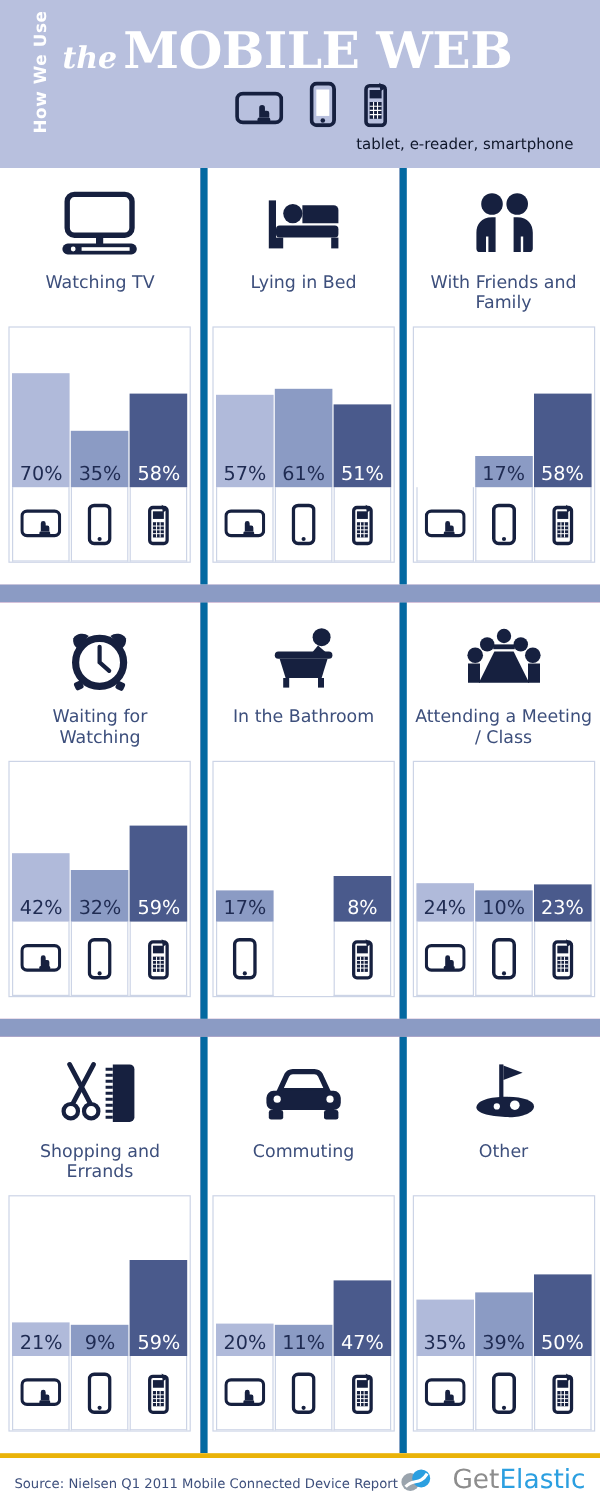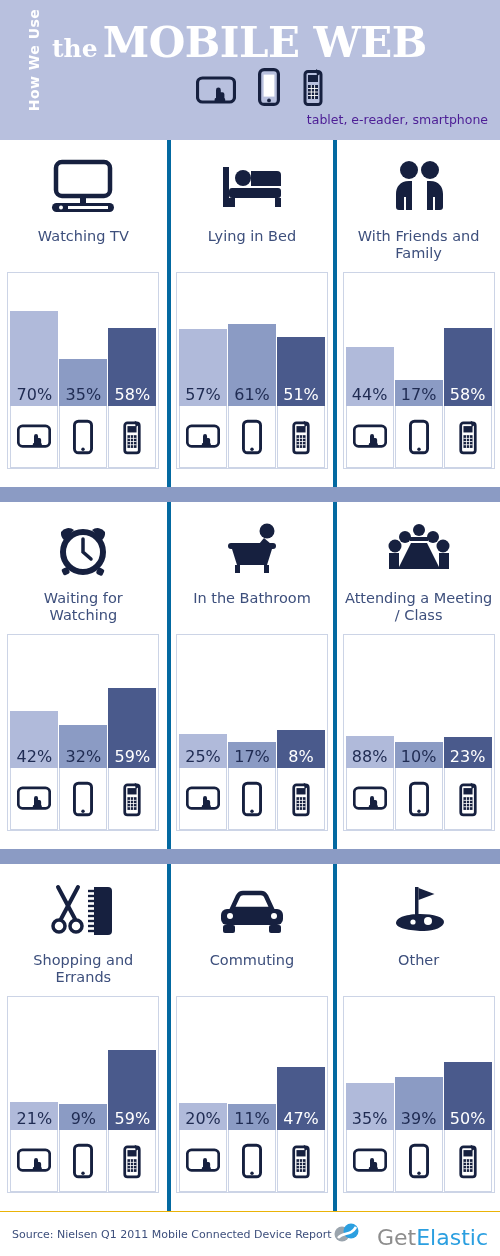--- a/index.html
+++ b/index.html
@@ -38,43 +38,44 @@
     position: absolute;
     left: 52px;
     top: 18px;
     white-space: nowrap;
     color: #ffffff;
   }
   .title-the {
     font-family: "DejaVu Serif", serif;
     font-weight: bold;
     font-size: 25px;
+    font-style: italic;
     vertical-align: baseline;
     text-align: center;
   }
   .title-main {
     font-family: "DejaVu Serif", serif;
     font-weight: bold;
     font-size: 42px;
     letter-spacing: -0.5px;
     vertical-align: baseline;
   }
   .header-devices {
     position: absolute;
     left: 196px;
     top: 68px;
     display: flex;
     align-items: flex-end;
     gap: 22px;
   }
   .header-caption {
     position: absolute;
-    right: 12px;
+    right: 22px;
     top: 112px;
-    color: #4c1d95;
+    color: #0f172a;
     font-size: 12.5px;
     font-family: "DejaVu Sans", sans-serif;
   }
 
   
   .grid-row {
     display: flex;
     width: 500px;
     height: 347px;
     background: #701a75;
@@ -88,21 +89,21 @@
   .panel {
     position: relative;
     width: 166.67px;
     height: 347px;
     background: #ffffff;
     display: flex;
     flex-direction: column;
     align-items: center;
     padding-top: 16px;
   }
-  .panel + .panel { border-left: 4px solid #0369a1; }
+  .panel + .panel { border-left: 6px solid #0369a1; }
 
   .panel-icon {
     height: 62px;
     display: flex;
     align-items: center;
     justify-content: center;
   }
   .panel-label {
     margin-top: 10px;
     color: #3d4f7c;
@@ -169,34 +170,34 @@
   .bar.tablet  .bar-value { color: #1f2b52; }
   .bar.ereader .bar-value { color: #1f2b52; }
   .bar.phone   .bar-value { color: #ffffff; }
 
   
   .footer {
     position: relative;
     width: 500px;
     height: 46px;
     background: #ffffff;
-    border-top: 1px solid #eab308;
+    border-top: 4px solid #eab308;
     display: flex;
     align-items: center;
     justify-content: space-between;
     padding: 0 12px 0 12px;
   }
   .footer-source {
     color: #3d4f7c;
     font-size: 11px;
     font-family: "DejaVu Sans", sans-serif;
   }
   .footer-logo {
     display: flex;
-    align-items: flex-end;
+    align-items: flex-start;
     gap: 15px;
   }
   .logo-text { font-size: 22px; font-family: "DejaVu Sans", sans-serif; }
   .logo-get { color: #8d8d8d; }
   .logo-elastic { color: #2b9fe0; }
 </style>
 </head>
 <body>
 
 <div class="header">
@@ -363,23 +364,20 @@
           <svg width="70" height="56" viewBox="0 0 70 56">
             <circle cx="25" cy="11" r="9" fill="#16203f"></circle>
             <circle cx="46" cy="11" r="9" fill="#16203f"></circle>
             <path d="M25 22 c-9 0-13 6-13 13 v13 a3 3 0 0 0 3 3 h5 v-13 h2 v13 h6 v-29 z" fill="#16203f"></path>
             <path d="M46 22 c9 0 13 6 13 13 v13 a3 3 0 0 1-3 3 h-5 v-13 h-2 v13 h-6 v-29 z" fill="#16203f"></path>
           </svg>
         </div>
         <div class="panel-label">With Friends and Family</div>
         <div class="chart">
           <div class="bar-col">
-            <div class="bar tablet" style="height: 59px;">
-              <div class="bar-value">44%</div>
-            </div>
             <div class="bar-icon-cell">
               <svg width="34" height="26" viewBox="0 0 40 30">
                 <rect x="1.5" y="2" width="37" height="24" rx="5" fill="none" stroke="#16203f" stroke-width="3.2"></rect>
                 <path d="M20 22 L20 14 a2.4 2.4 0 0 1 4.8 0 l0 2.2 1.6 0 a2 2 0 0 1 2 2 l0 3.8 z" fill="#16203f"></path>
                 <rect x="18.6" y="22" width="10.6" height="3.6" rx="1.4" fill="#16203f"></rect>
               </svg>
             </div>
           </div>
           <div class="bar-col">
             <div class="bar ereader" style="height: 26px;">
@@ -483,32 +481,20 @@
             <circle cx="50" cy="10" r="7.5" fill="#16203f"></circle>
             <path d="M47 17 l-5 6 h12 z" fill="#16203f"></path>
             <rect x="11" y="22" width="48" height="6" rx="3" fill="#16203f"></rect>
             <path d="M15 28 h40 l-5 16 h-30 z" fill="#16203f"></path>
             <rect x="18" y="44" width="5" height="8" fill="#16203f"></rect>
             <rect x="47" y="44" width="5" height="8" fill="#16203f"></rect>
           </svg>
         </div>
         <div class="panel-label">In the Bathroom</div>
         <div class="chart">
-          <div class="bar-col">
-            <div class="bar tablet" style="height: 34px;">
-              <div class="bar-value">25%</div>
-            </div>
-            <div class="bar-icon-cell">
-              <svg width="34" height="26" viewBox="0 0 40 30">
-                <rect x="1.5" y="2" width="37" height="24" rx="5" fill="none" stroke="#16203f" stroke-width="3.2"></rect>
-                <path d="M20 22 L20 14 a2.4 2.4 0 0 1 4.8 0 l0 2.2 1.6 0 a2 2 0 0 1 2 2 l0 3.8 z" fill="#16203f"></path>
-                <rect x="18.6" y="22" width="10.6" height="3.6" rx="1.4" fill="#16203f"></rect>
-              </svg>
-            </div>
-          </div>
           <div class="bar-col">
             <div class="bar ereader" style="height: 26px;">
               <div class="bar-value">17%</div>
             </div>
             <div class="bar-icon-cell">
               <svg width="20" height="36" viewBox="0 0 22 38">
                 <rect x="1.6" y="1.6" width="18.8" height="34.8" rx="4.5" fill="none" stroke="#16203f" stroke-width="3.2"></rect>
                 <rect x="5.6" y="6.6" width="10.8" height="22" fill="#ffffff"></rect>
                 <circle cx="11" cy="32.4" r="1.9" fill="#16203f"></circle>
               </svg>
@@ -547,21 +533,21 @@
             <path d="M5 32 h10 v16 h-10 z" fill="#16203f"></path>
             <path d="M55 32 h10 v16 h-10 z" fill="#16203f"></path>
             <rect x="26" y="16" width="18" height="4" fill="#16203f"></rect>
             <path d="M27 22 h16 l13 26 h-42 z" fill="#16203f"></path>
           </svg>
         </div>
         <div class="panel-label">Attending a Meeting / Class</div>
         <div class="chart">
           <div class="bar-col">
             <div class="bar tablet" style="height: 32px;">
-              <div class="bar-value">88%</div>
+              <div class="bar-value">24%</div>
             </div>
             <div class="bar-icon-cell">
               <svg width="34" height="26" viewBox="0 0 40 30">
                 <rect x="1.5" y="2" width="37" height="24" rx="5" fill="none" stroke="#16203f" stroke-width="3.2"></rect>
                 <path d="M20 22 L20 14 a2.4 2.4 0 0 1 4.8 0 l0 2.2 1.6 0 a2 2 0 0 1 2 2 l0 3.8 z" fill="#16203f"></path>
                 <rect x="18.6" y="22" width="10.6" height="3.6" rx="1.4" fill="#16203f"></rect>
               </svg>
             </div>
           </div>
           <div class="bar-col">

